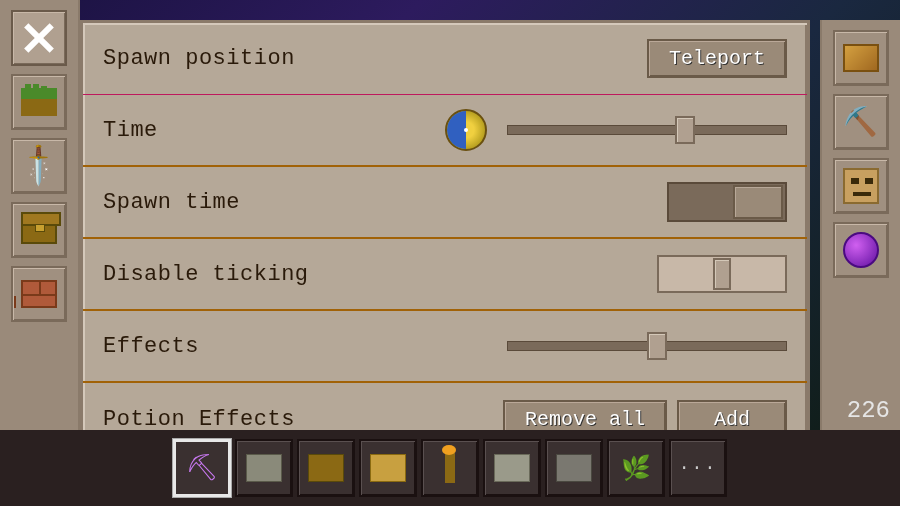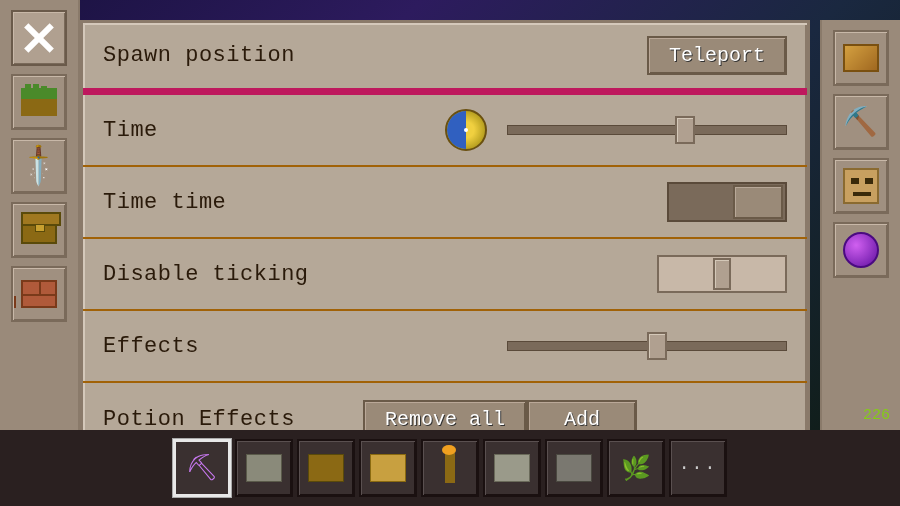--- a/index.html
+++ b/index.html
@@ -447,33 +447,33 @@
       font-size: 18px;
       color: #ccc;
       letter-spacing: 2px;
     }
 
     
     .score {
       position: absolute;
       bottom: 82px;
       right: 10px;
-      color: #84cc16;
-      font-size: 15px;
+      color: #e5e5e5;
+      font-size: 24px;
       font-family: 'Courier New', monospace;
       z-index: 3;
     }
 
     
     .spawn-row {
       display: flex;
       align-items: center;
       padding: 0 20px;
       height: 72px;
-      border-bottom: 7px solid #be185d;
+      border-bottom: 1px solid #be185d;
     }
 
     .spawn-controls {
       flex: 1;
       display: flex;
       justify-content: flex-end;
     }
   </style>
 </head>
 <body>
@@ -513,21 +513,21 @@
       <div class="clock-icon"></div>
       <div class="slider-container">
         <div class="slider-track">
           <div class="slider-thumb" style="left: 60%;"></div>
         </div>
       </div>
     </div>
   </div>
 
   <div class="row">
-    <div class="row-label">Time time</div>
+    <div class="row-label">Spawn time</div>
     <div class="row-controls">
       <div class="toggle-container">
         <div class="toggle-thumb"></div>
       </div>
     </div>
   </div>
 
   <div class="row">
     <div class="row-label">Disable ticking</div>
     <div class="row-controls">
@@ -543,21 +543,21 @@
       <div class="slider-container">
         <div class="slider-track">
           <div class="slider-thumb" style="left: 50%;"></div>
         </div>
       </div>
     </div>
   </div>
 
   <div class="row">
     <div class="row-label">Potion Effects</div>
-    <div class="spawn-controls" style="flex:1;display:flex;justify-content:flex-start;gap:0;">
+    <div class="spawn-controls" style="flex:1;display:flex;justify-content:flex-end;gap:10px;">
       <button class="mc-button">Remove all</button>
       <button class="mc-button">Add</button>
     </div>
   </div>
 
 </div>
 
 <div class="right-sidebar" style="right: 0px; position: fixed; top: 20px;">
   <div class="sidebar-item">
     <div style="width:36px;height:28px;background:linear-gradient(135deg,#d4a040,#a06820);border:2px solid #7a5010;"></div>

